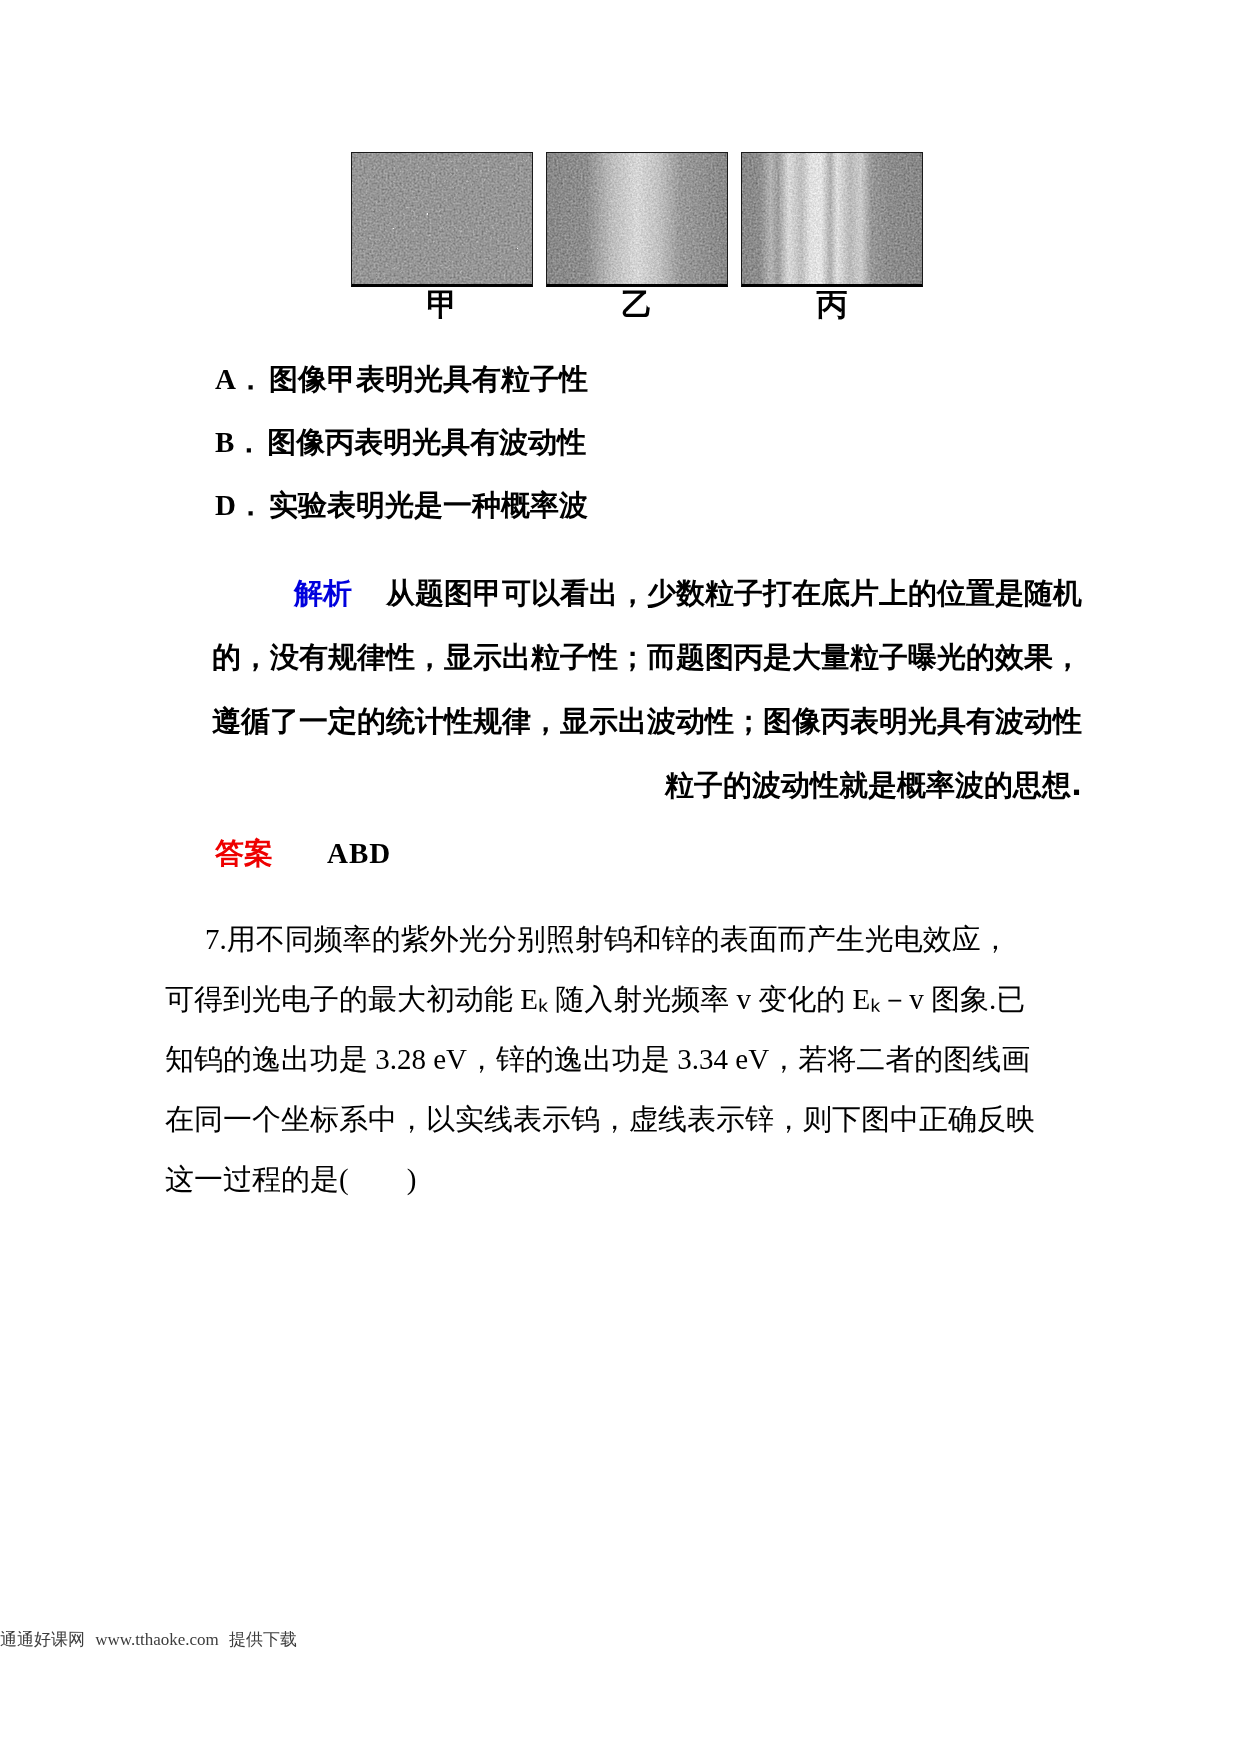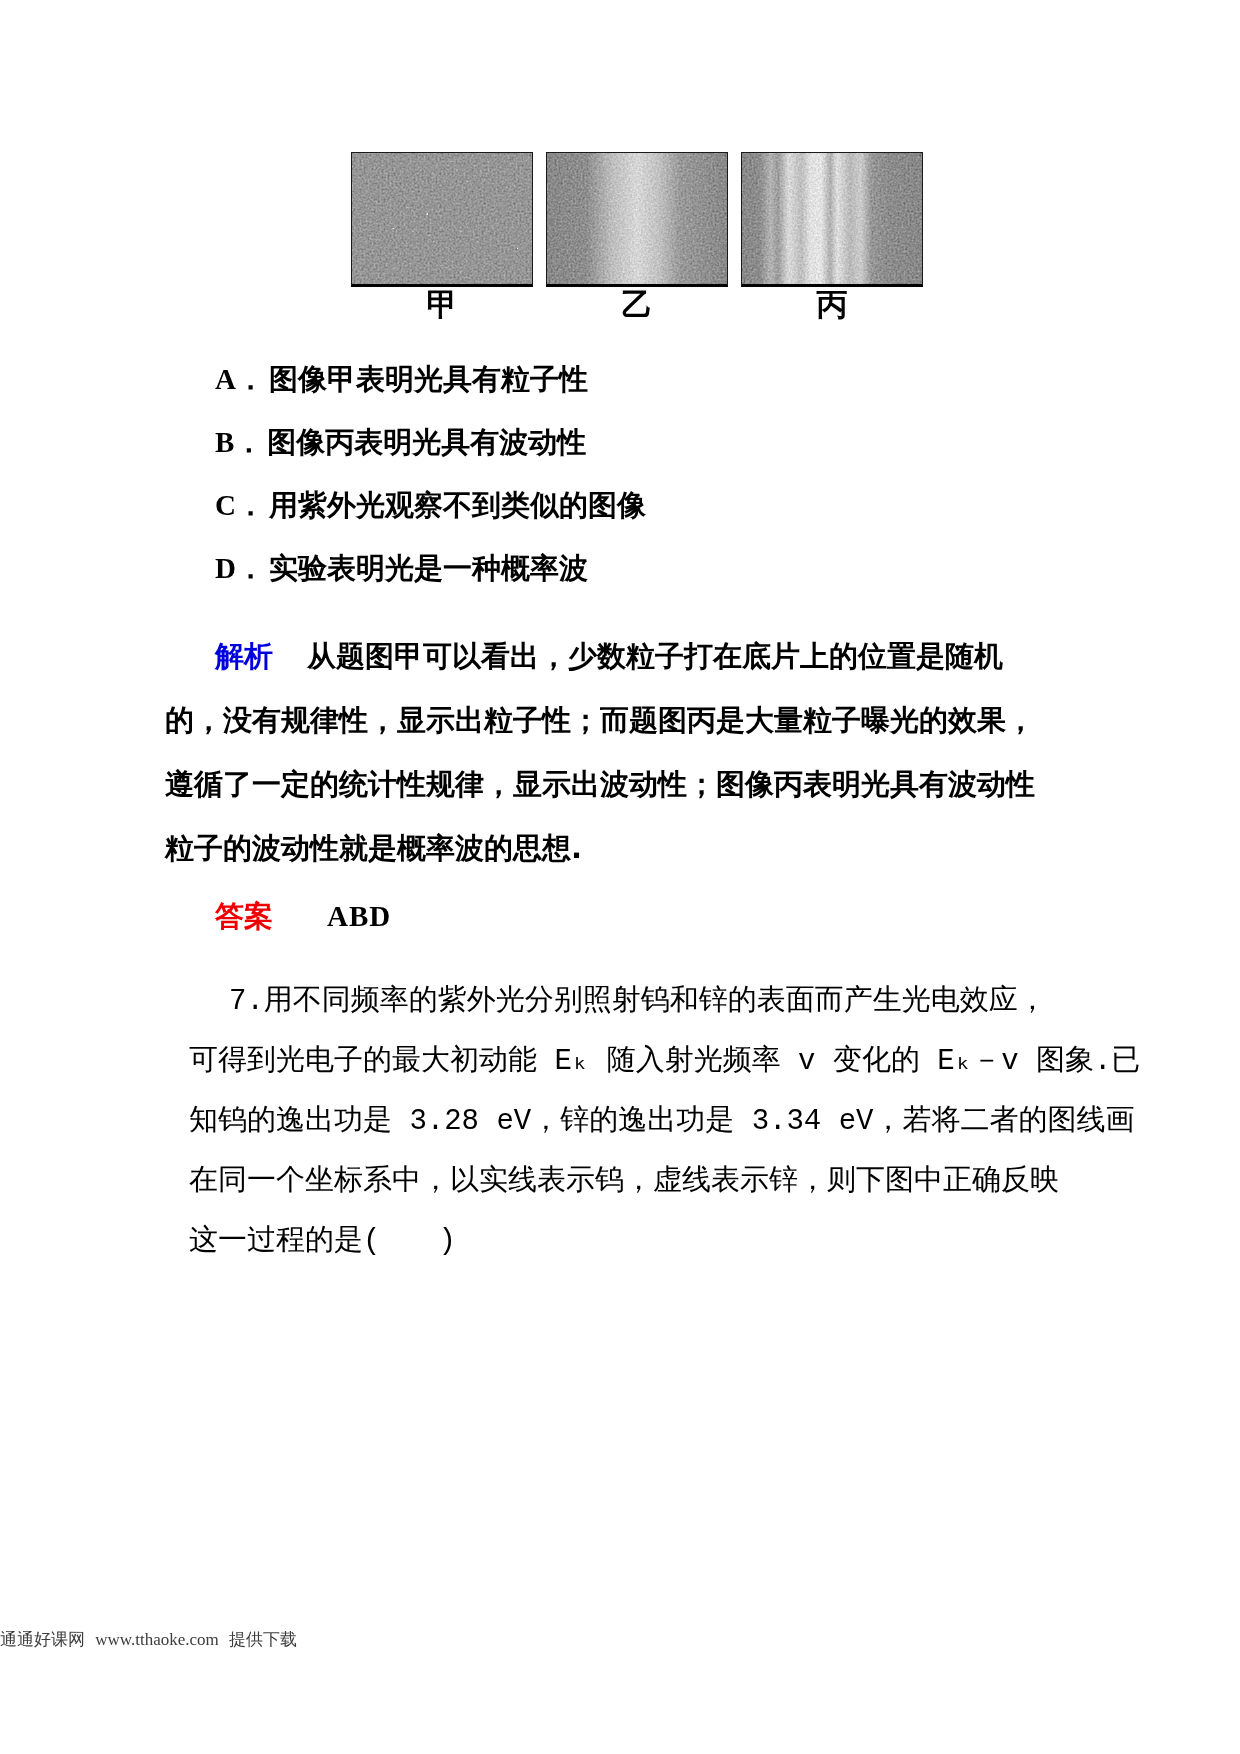--- a/index.html
+++ b/index.html
@@ -53,21 +53,21 @@
     font-weight: 700;
     font-family: "Liberation Serif", serif;
   }
   .option { line-height: 63px; white-space: nowrap; }
   .opt-label { margin-right: 4px; }
   .analysis {
     margin-top: 24px;
     font-family: "DejaVu Sans", sans-serif;
     font-weight: 700;
   }
-  .para-line { line-height: 64px; white-space: nowrap; }
+  .para-line { line-height: 64px; white-space: nowrap; text-align: right; }
   .indent { padding-left: 50px; }
   .label-blue {
     color: var(--analysis_label, #0000dd);
     margin-right: 34px;
   }
   .answer-line {
     margin-top: 4px;
     line-height: 64px;
     padding-left: 50px;
     white-space: nowrap;
@@ -80,22 +80,21 @@
   }
   .answer-value {
     font-weight: 700;
     letter-spacing: 1px;
     font-family: "Liberation Serif", serif;
     text-align: center;
   }
   .question {
     margin-top: 24px;
     font-weight: 400;
-    font-family: Liberation Mono, monospace;
-    margin-left: 24px;
+    font-family: Liberation Serif, serif;
   }
   .q-line { line-height: 60px; white-space: nowrap; }
   .indent40 { padding-left: 40px; }
   .footer {
     position: absolute;
     left: 0;
     top: 1628px;
     width: 100%;
     font-size: 17px;
     color: var(--footer_text, #3c3c3c);
@@ -194,23 +193,20 @@
   <div class="content">
 
     <div class="options">
       <div class="option">
         <span class="opt-label">A．</span><span>图像甲表明光具有粒子性</span>
       </div>
       <div class="option">
         <span class="opt-label">B．</span><span>图像丙表明光具有波动性</span>
       </div>
       <div class="option">
-        <span class="opt-label">C．</span><span>用紫外光观察不到类似的图像</span>
-      </div>
-      <div class="option">
         <span class="opt-label">D．</span><span>实验表明光是一种概率波</span>
       </div>
     </div>
 
     <div class="analysis">
       <div class="para-line indent">
         <span class="label-blue">解析</span><span>从题图甲可以看出，少数粒子打在底片上的位置是随机</span>
       </div>
       <div class="para-line">的，没有规律性，显示出粒子性；而题图丙是大量粒子曝光的效果，</div>
       <div class="para-line">遵循了一定的统计性规律，显示出波动性；图像丙表明光具有波动性</div>

